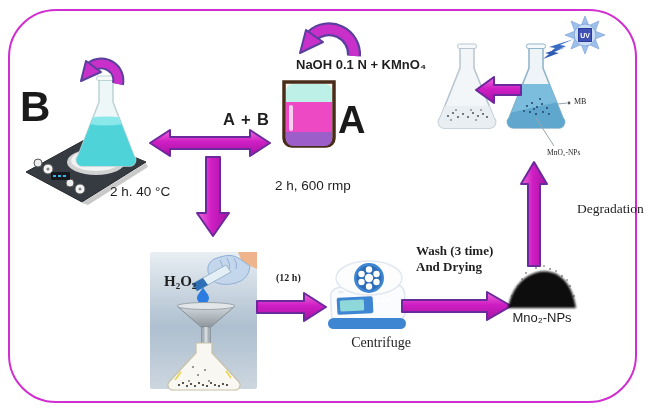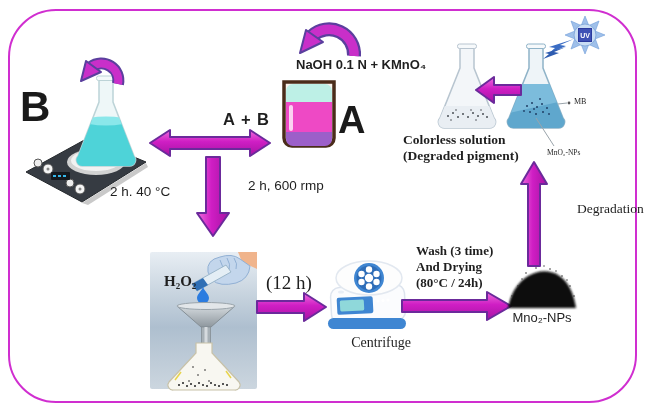--- a/index.html
+++ b/index.html
@@ -85,21 +85,21 @@
   <div class="abs lbl" style="left:191px;top:110px;font-size:16.5px;font-weight:600;letter-spacing:1px;margin-left:32px;">A + B</div>
 
   <svg class="abs" style="left:148px;top:127px;" width="124" height="32" viewBox="0 0 124 32">
     <polygon points="2,16 22,3 22,10 102,10 102,3 122,16 102,29 102,22 22,22 22,29" fill="url(#agV)" stroke="#6b2a9b" stroke-width="2" stroke-linejoin="round"></polygon>
   </svg>
 
   <svg class="abs" style="left:195px;top:156px;" width="36" height="82" viewBox="0 0 36 82">
     <polygon points="11,1 25,1 25,57 34,57 18,80 2,57 11,57" fill="url(#agH)" stroke="#6b2a9b" stroke-width="2" stroke-linejoin="round"></polygon>
   </svg>
 
-  <div class="abs lbl" style="left:204px;top:178px;font-size:13.5px;padding-left:44px;">2 h, 600 rmp</div>
+  <div class="abs lbl" style="left:231px;top:178px;font-size:13.5px;padding-left:44px;">2 h, 600 rmp</div>
 
   <svg class="abs" style="left:298px;top:14px;" width="64" height="46" viewBox="0 0 64 46">
     <path d="M56,42 A25,25 0 0 0 14,22" stroke="#5b3f9e" stroke-width="14" fill="none"></path>
     <path d="M56,42 A25,25 0 0 0 14,22" stroke="#c92fc9" stroke-width="9.5" fill="none"></path>
     <polygon points="2,39 8,16 25,28" fill="#c92fc9" stroke="#5b3f9e" stroke-width="2" stroke-linejoin="round"></polygon>
   </svg>
 
   <div class="abs lbl" style="left:296px;top:57px;font-size:13px;font-weight:600;">NaOH 0.1 N + KMnO₄</div>
 
   <svg class="abs" style="left:279px;top:78px;" width="60" height="74" viewBox="0 0 60 74">
@@ -163,21 +163,21 @@
         <circle cx="58" cy="42" r="1"></circle>
       <circle cx="62" cy="43" r="1"></circle>
         <circle cx="24" cy="39" r="0.8"></circle>
         <circle cx="44" cy="39" r="0.8"></circle>
         <circle cx="33" cy="33" r="0.8"></circle>
       <circle cx="40" cy="28" r="0.8"></circle>
         <circle cx="28" cy="25" r="0.8"></circle>
     </g>
   </svg>
 
-  <div class="abs lbl serif" style="left:266px;top:272px;font-size:19px;font-weight:400;">(12 h)</div>
+  <div class="abs lbl serif" style="left:276px;top:272px;font-size:10px;font-weight:700;">(12 h)</div>
 
   <svg class="abs" style="left:256px;top:291px;" width="72" height="32" viewBox="0 0 72 32">
     <polygon points="1,10 48,10 48,2 70,16 48,30 48,22 1,22" fill="url(#agV)" stroke="#6b2a9b" stroke-width="2" stroke-linejoin="round"></polygon>
   </svg>
 
   <svg class="abs" style="left:323px;top:256px;" width="86" height="78" viewBox="0 0 86 78">
     <rect x="8" y="30" width="74" height="36" rx="9" fill="#fbfcfe" stroke="#dde4ee" stroke-width="1.5" transform="rotate(-3 45 48)"></rect>
     <rect x="5" y="62" width="78" height="11" rx="5.5" fill="#3f86d2"></rect>
     <ellipse cx="46" cy="22" rx="33" ry="17" fill="#fdfdfd" stroke="#e2e8f0" stroke-width="1.5"></ellipse>
     <circle cx="46" cy="22" r="15" fill="#3f86d2"></circle>
@@ -195,21 +195,20 @@
       <circle cx="60" cy="44.5" r="1.6" fill="#ffffff"></circle>
       <circle cx="65" cy="44" r="1.6" fill="#ffffff"></circle>
     <ellipse cx="18" cy="36" rx="3" ry="1.6" fill="#e8eef6"></ellipse>
   </svg>
 
   <div class="abs lbl serif" style="left:321px;top:335px;width:90px;text-align:right;font-size:14px;">Centrifuge</div>
 
   <div class="abs serif" style="left:416px;top:243px;font-size:13px;font-weight:700;line-height:16px;color:#1f1f1f;">
     <div>Wash (3 time)</div>
     <div>And Drying</div>
-    <div>(80°C / 24h)</div>
   </div>
 
   <svg class="abs" style="left:401px;top:291px;" width="112" height="30" viewBox="0 0 112 30">
     <polygon points="1,9 86,9 86,1 110,15 86,29 86,21 1,21" fill="url(#agV)" stroke="#6b2a9b" stroke-width="2" stroke-linejoin="round"></polygon>
   </svg>
 
   <svg class="abs" style="left:506px;top:264px;" width="72" height="46" viewBox="0 0 72 46">
     <defs>
         <filter id="pblur" x="-20%" y="-20%" width="140%" height="140%">
           <feGaussianBlur stdDeviation="1.3"></feGaussianBlur>
@@ -292,24 +291,20 @@
           <circle cx="29" cy="65" r="0.9"></circle>
       </g>
     </g>
     <rect x="21.5" y="0" width="19" height="4.5" rx="2" fill="#f6f9fb" stroke="#8fb3c8" stroke-width="1"></rect>
   </svg>
 
   <svg class="abs" style="left:474px;top:76px;" width="48" height="28" viewBox="0 0 48 28">
     <polygon points="47,9 20,9 20,1 2,14 20,27 20,19 47,19" fill="url(#agV)" stroke="#6b2a9b" stroke-width="2" stroke-linejoin="round"></polygon>
   </svg>
 
-  <div class="abs serif" style="left:403px;top:132px;font-size:13.5px;font-weight:600;line-height:15.5px;color:#1f1f1f;">
-    <div>Colorless solution</div>
-    <div>(Degraded pigment)</div>
-  </div>
 
   <svg class="abs" style="left:558px;top:99px;" width="14" height="8" viewBox="0 0 14 8">
     <line x1="0" y1="5" x2="9" y2="4" stroke="#9aa4ab" stroke-width="1"></line>
       <circle cx="11" cy="4" r="1.4" fill="#555"></circle>
   </svg>
   <div class="abs lbl serif" style="left:574px;top:97px;font-size:8px;">MB</div>
 
   <svg class="abs" style="left:534px;top:118px;" width="24" height="30" viewBox="0 0 24 30">
     <line x1="2" y1="0" x2="20" y2="28" stroke="#9aa4ab" stroke-width="1"></line>
   </svg>

